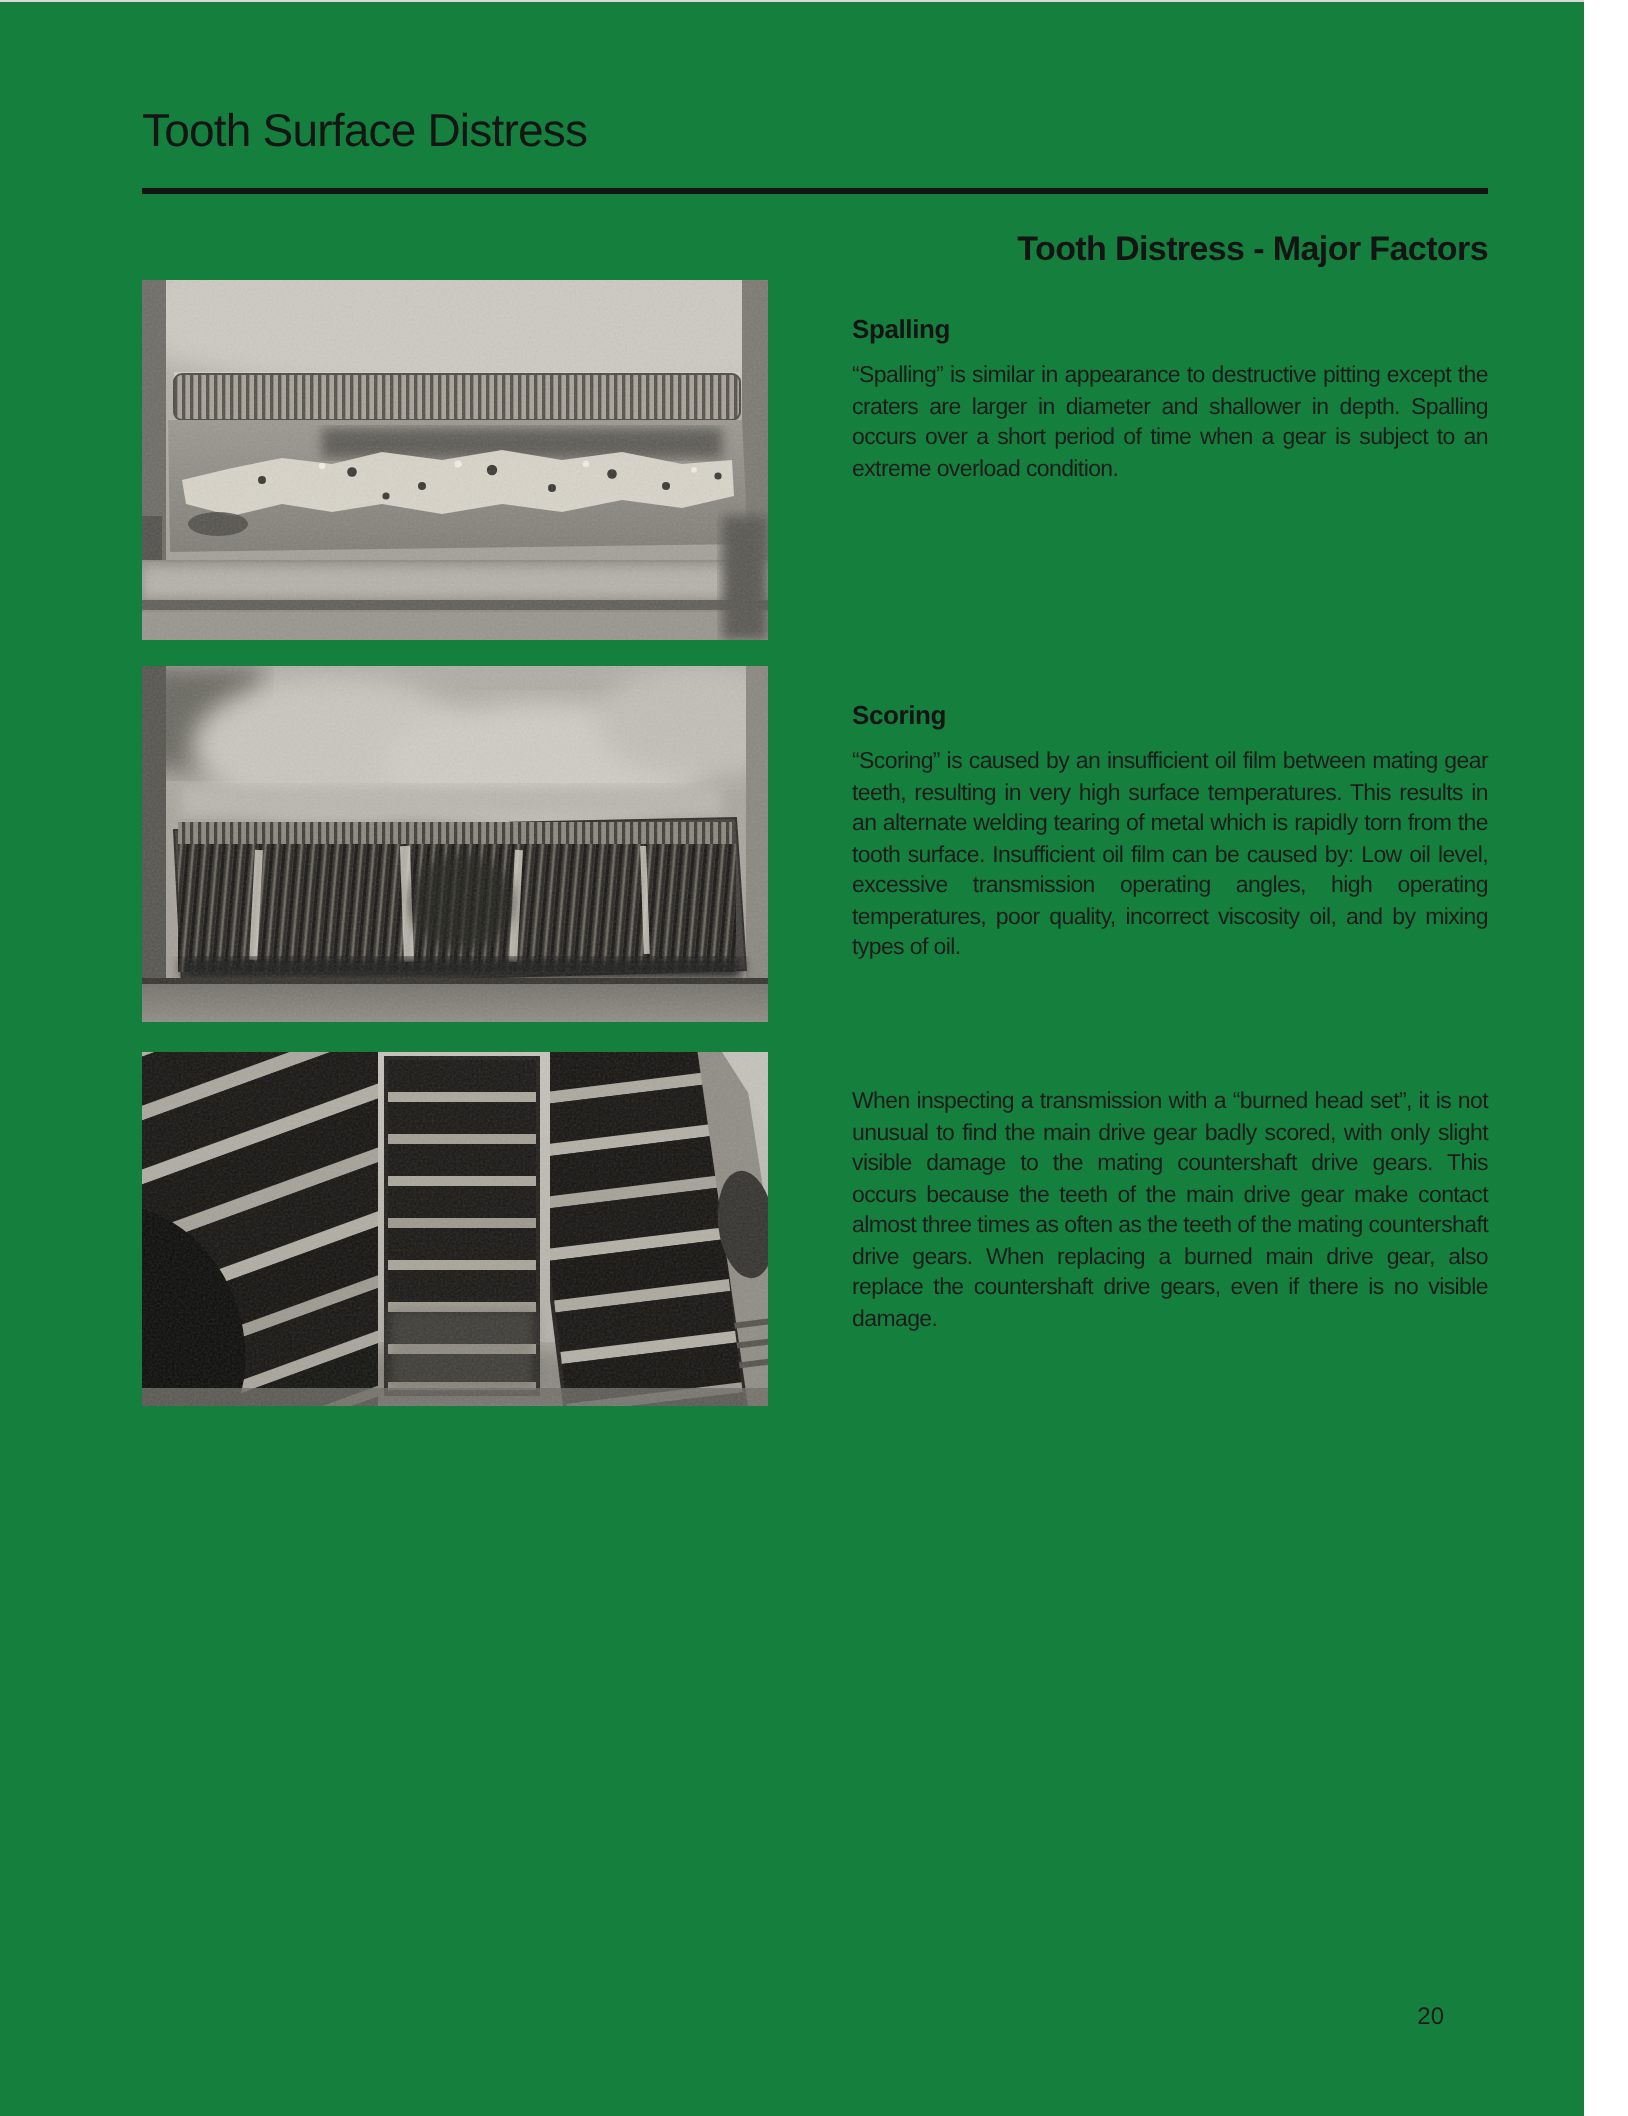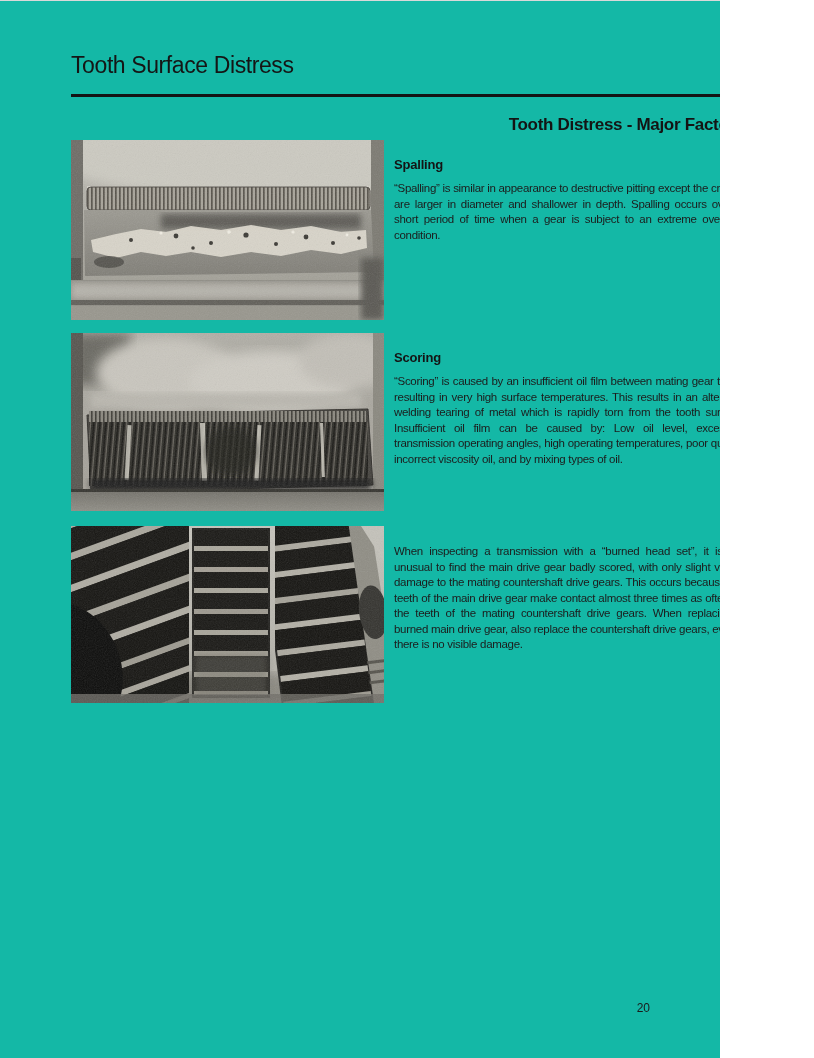--- a/index.html
+++ b/index.html
@@ -1,36 +1,36 @@
 <!DOCTYPE html>
 <html><head>
 <meta charset="utf-8">
 <style>
   html,body{margin:0;padding:0;background:#ffffff;}
   .page{
-    position:relative;width:720px;height:1058px;background:#14b8a6;
+    position:relative;width:792px;height:1058px;background:#15803d;
     font-family:"Liberation Sans","DejaVu Sans",sans-serif;color:#1a1a1a;
     overflow:hidden;border-top:1px solid #d9d9d9;box-sizing:border-box;
   }
   .content{position:absolute;left:71px;top:0;width:673px;}
   h1.title{
     margin:49px 0 0 0;font-size:23px;line-height:30px;font-weight:400;
     letter-spacing:-0.4px;color:#151515;font-stretch:condensed;
   }
   .rule{margin-top:14px;height:3px;background:#141414;}
   h2.section{
     margin:18px 0 0 0;font-size:17px;line-height:20px;font-weight:700;
     letter-spacing:-0.3px;color:#141414;font-stretch:condensed;text-align:right;
   }
   p.intro{
     margin:16px 0 0 0;font-size:11.5px;line-height:18px;letter-spacing:-0.3px;
     text-align:justify;color:#1c1c1c;font-stretch:condensed;
   }
   .rows{margin-top:5px;}
-  .row{display:flex;}
+  .row{display:flex;gap:32px;}
   .row .photo{width:313px;margin:0;flex:0 0 313px;background:#a9a7a0;}
   .row .photo svg{display:block;width:313px;height:100%;}
   .row1{height:180px;margin-bottom:13px;}
   .row2{height:178px;margin-bottom:15px;}
   .row3{height:177px;}
   .txt{flex:1;margin-left:10px;padding-top:18px;}
   h3.sub{
     margin:0 0 9px 0;font-size:13px;line-height:14px;font-weight:700;
     letter-spacing:-0.2px;color:#141414;font-stretch:condensed;
   }

